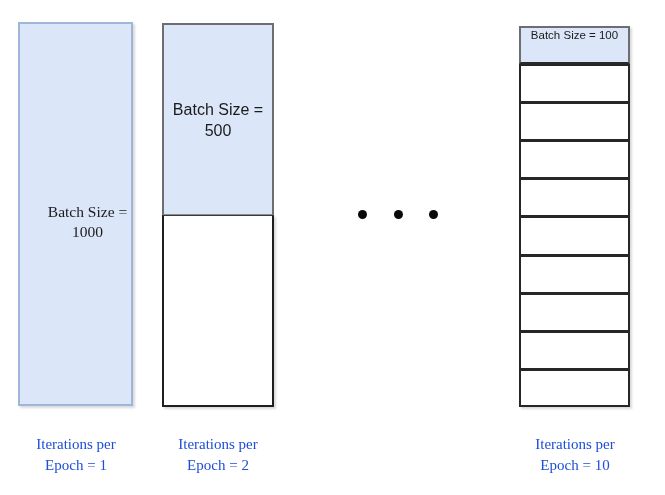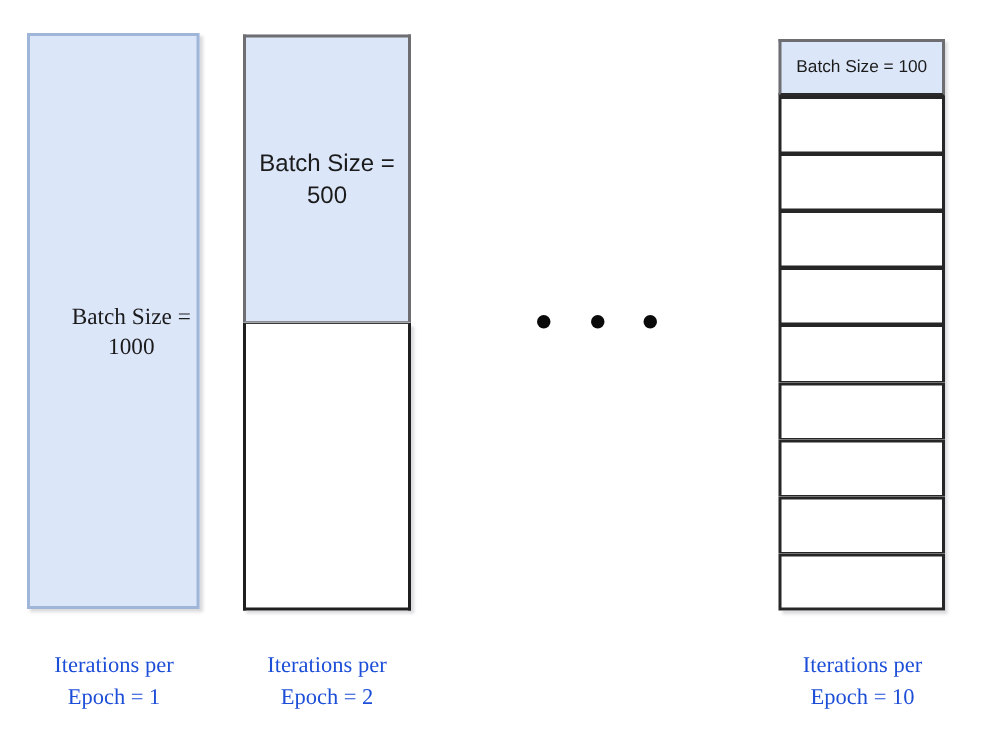--- a/index.html
+++ b/index.html
@@ -135,21 +135,21 @@
     position: relative;
   }
   #col-3 .cell:last-child {
     border-bottom-width: 2px;
   }
   #col-3 .cell.head {
     background: #dce6f9;
     border-color: #6e6e72;
     border-bottom: 2px solid #2a2a2a;
     display: flex;
-    align-items: center;
+    align-items: flex-start;
     justify-content: center;
   }
   #col-3 .label-sans-small {
     text-align: center;
     font-family: "Liberation Sans", "DejaVu Sans", sans-serif;
     font-size: 11.5px;
     line-height: 1.3;
     color: #1b1b1b;
   }
 

